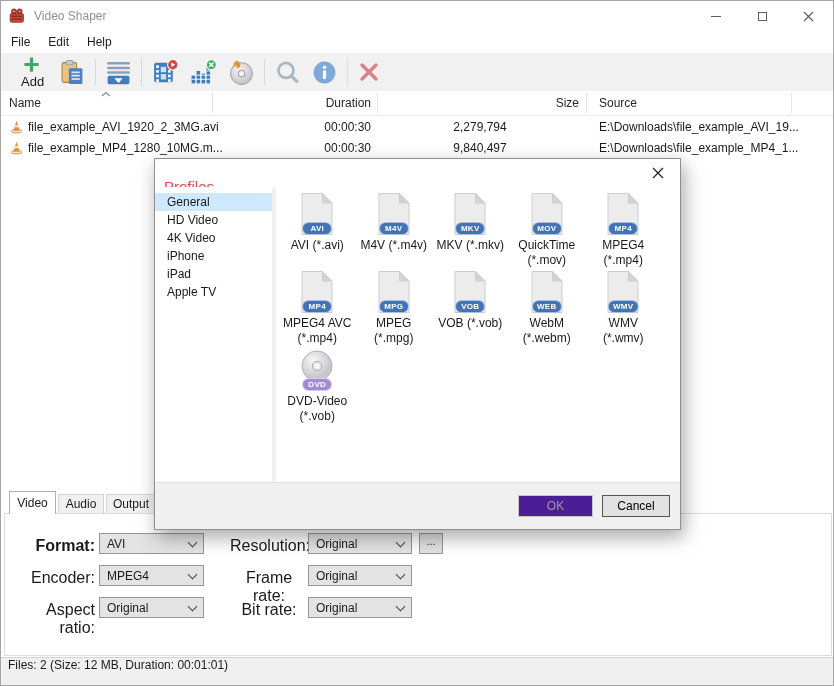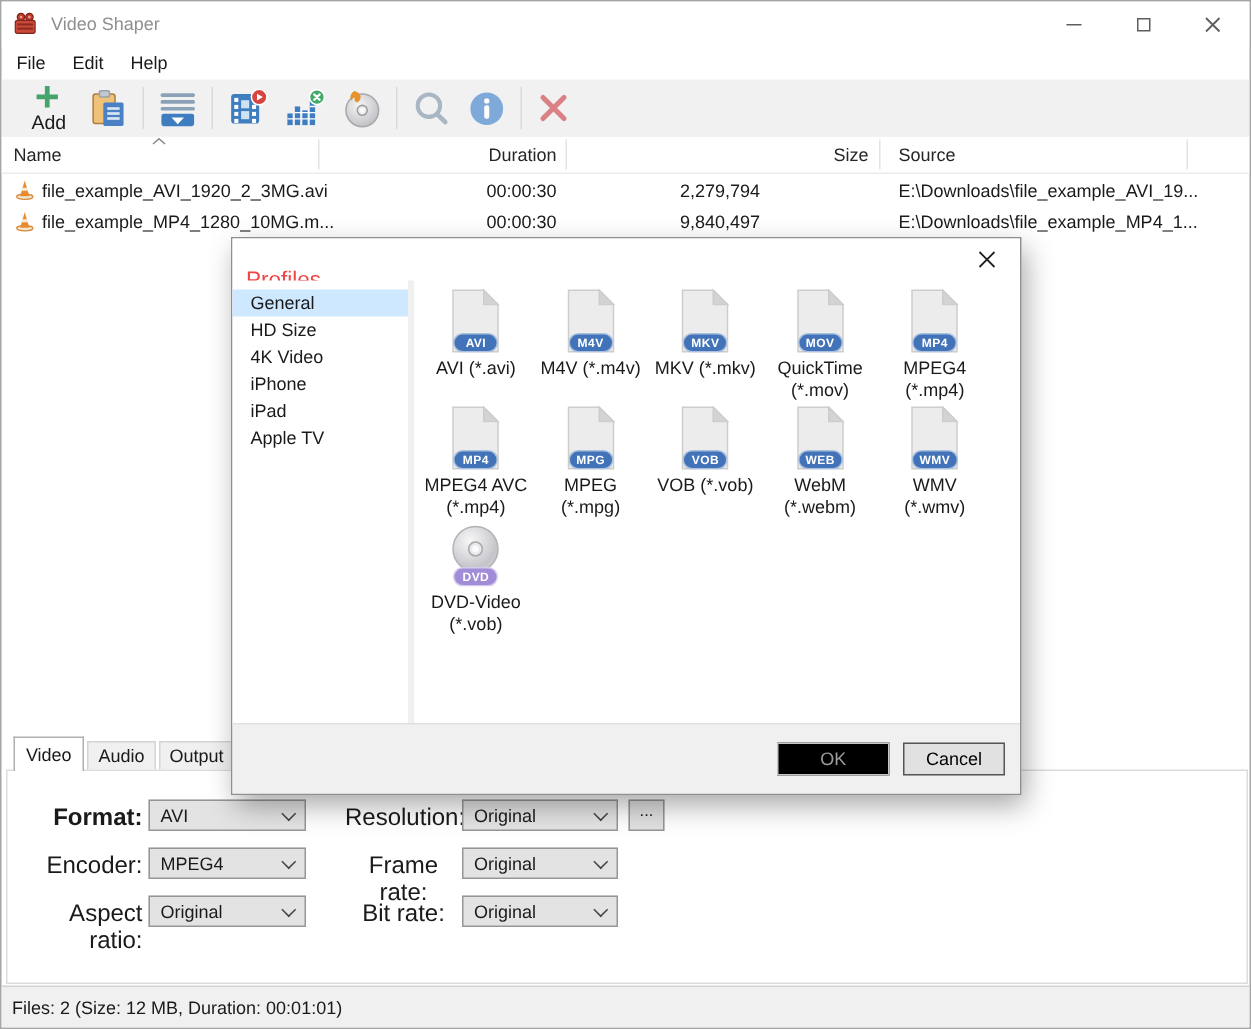--- a/index.html
+++ b/index.html
@@ -68,21 +68,21 @@
   .sel-l{left:94px;}
   .sel-r{left:303px;width:104px;}
   .chev{width:6px;height:6px;border-right:1.4px solid #454545;border-bottom:1.4px solid #454545;transform:rotate(45deg);margin-top:-3px;flex:none;}
   .row1{top:19px;} .row2{top:51px;} .row3{top:83px;}
   .f-label.row1,.f-label.row2,.f-label.row3{margin-top:4px;}
   .more-btn{position:absolute;left:414px;width:24px;height:21px;background:#e0e0e0;border:1px solid #969696;box-sizing:border-box;
     display:flex;align-items:flex-start;justify-content:center;font-size:11px;color:#1a1a1a;line-height:14px;}
 
   
   .statusbar{position:absolute;left:0;right:0;bottom:0;height:28px;background:#f0f0f0;border-top:1px solid #d4d4d4;
-    display:flex;align-items:center;padding-left:7px;font-size:12px;color:#1a1a1a;box-sizing:border-box;}
+    display:flex;align-items:flex-start;padding-left:7px;font-size:12px;color:#1a1a1a;box-sizing:border-box;}
 
   
   .dialog{position:absolute;left:153px;top:157px;width:527px;height:372px;background:#fff;border:1px solid #8f8f8f;
     box-sizing:border-box;z-index:10;box-shadow:3px 7px 18px rgba(0,0,0,0.35);}
   .dlg-titlebar{position:absolute;left:0;top:0;right:0;height:28px;display:flex;align-items:center;background:#fff;}
   .dlg-title{margin-left:9px;font-size:15px;color:#ef4444;margin-top:26px;}
   .dlg-close{position:absolute;right:4px;top:0;width:36px;height:28px;display:flex;align-items:center;justify-content:center;}
   .dlg-body{position:absolute;left:0;top:28px;width:525px;height:296px;display:flex;background:#fff;}
   .dlg-list{width:117px;padding-top:6px;box-sizing:border-box;}
   .dlg-item{height:18px;line-height:18px;padding-left:12px;font-size:12px;color:#1a1a1a;}
@@ -92,21 +92,21 @@
   .pcell{display:flex;flex-direction:column;align-items:center;}
   .picon{position:relative;width:38px;height:44px;flex:none;}
   .pbadge{position:absolute;left:50%;transform:translateX(-50%);bottom:1px;min-width:30px;padding:0 4px;height:13px;border-radius:7px;
     background:var(--badge-blue,#4273b8);color:#fff;font-size:8px;font-weight:bold;letter-spacing:.3px;
     display:flex;align-items:center;justify-content:center;box-sizing:border-box;border:1px solid rgba(255,255,255,.55);}
   .pbadge.purple{background:var(--badge-purple,#a18cd8);}
   .plabel{margin-top:2px;font-size:12px;line-height:15px;text-align:center;max-width:72px;color:#1a1a1a;}
   .dlg-footer{position:absolute;left:0;bottom:0;width:525px;height:47px;background:#f0f0f0;border-top:1px solid #e0e0e0;
     display:flex;align-items:center;justify-content:flex-end;gap:9px;box-sizing:border-box;padding-right:10px;}
   .btn{height:22px;font-size:12px;display:flex;align-items:center;justify-content:center;box-sizing:border-box;}
-  .btn-ok{width:75px;background:#000000;border:1px solid #c6c6c6;color:#9d9d9d;}
+  .btn-ok{width:75px;background:#4c1d95;border:1px solid #c6c6c6;color:#9d9d9d;}
   .btn-cancel{width:68px;background:#e1e1e1;border:1px solid #555;color:#000;}
 </style>
 </head>
 <body>
 
 <div class="window">
 
   <div class="titlebar">
     <span class="app-icon">
       <svg width="17" height="16" viewBox="0 0 17 16">
@@ -334,21 +334,21 @@
       <span class="dlg-title">Profiles</span>
       <div class="dlg-close">
         <svg width="12" height="12" viewBox="0 0 12 12">
             <path d="M1 1 L11 11 M11 1 L1 11" stroke="#222" stroke-width="1.2"></path>
           </svg>
       </div>
     </div>
     <div class="dlg-body">
       <div class="dlg-list">
         <div class="dlg-item selected">General</div>
-        <div class="dlg-item">HD Size</div>
+        <div class="dlg-item">HD Video</div>
         <div class="dlg-item">4K Video</div>
         <div class="dlg-item">iPhone</div>
         <div class="dlg-item">iPad</div>
         <div class="dlg-item">Apple TV</div>
       </div>
       <div class="dlg-gap"></div>
       <div class="dlg-grid">
 
         <div class="pcell">
           <span class="picon">

